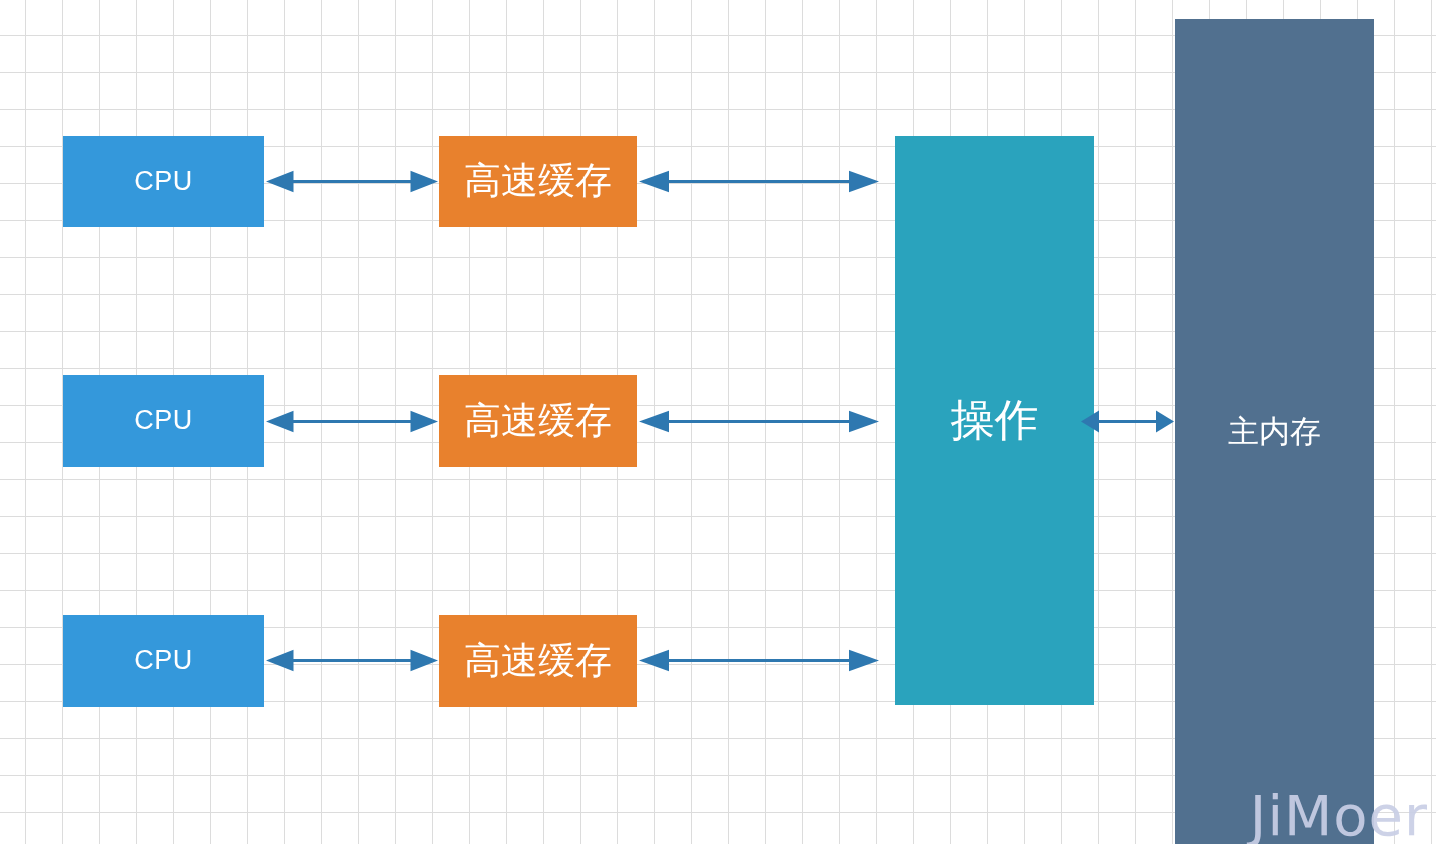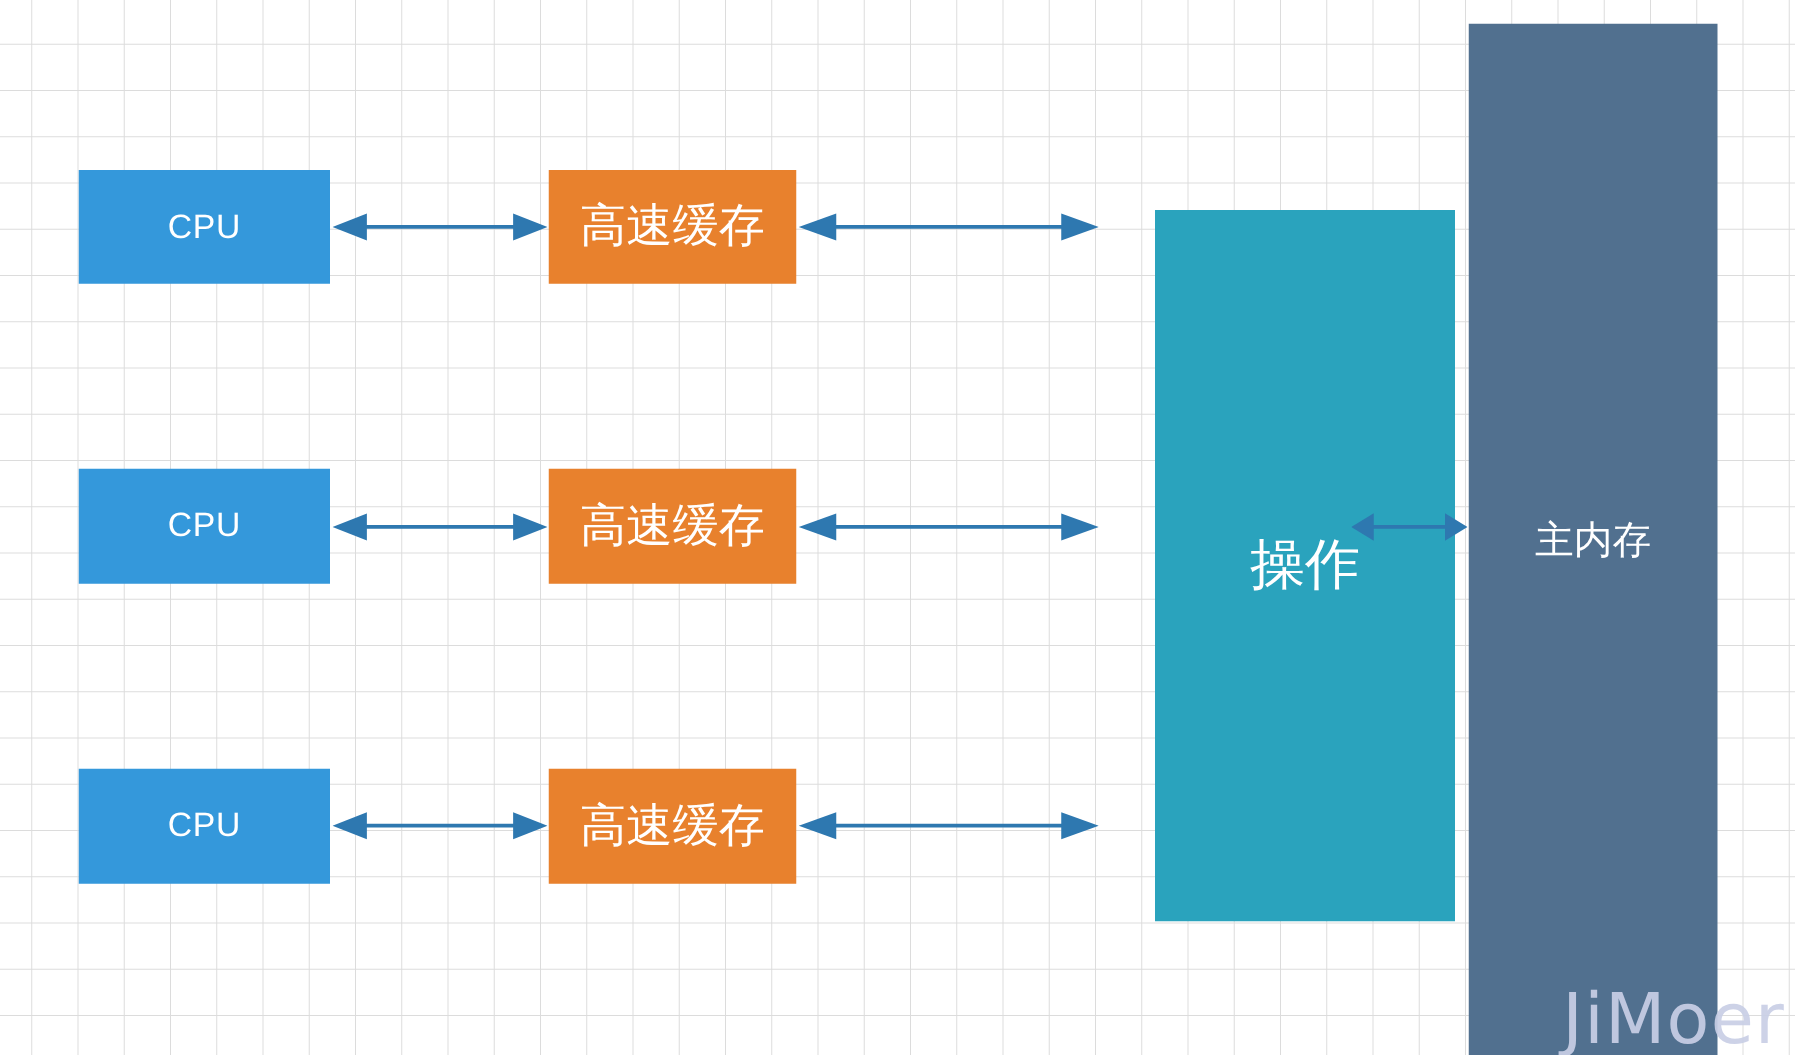--- a/index.html
+++ b/index.html
@@ -92,21 +92,21 @@
       </div>
       <div class="node node-cache" style="left: 439px; top: 136px; width: 198px; height: 91px; background: rgb(232, 129, 45);">
         <span>高速缓存</span>
       </div>
       <div class="node node-cache" style="left: 439px; top: 375px; width: 198px; height: 92px; background: rgb(232, 129, 45);">
         <span>高速缓存</span>
       </div>
       <div class="node node-cache" style="left: 439px; top: 615px; width: 198px; height: 92px; background: rgb(232, 129, 45);">
         <span>高速缓存</span>
       </div>
-      <div class="node node-op" style="left: 924px; top: 136px; width: 240px; height: 569px; background: rgb(42, 163, 189); margin-top: 32px;">
+      <div class="node node-op" style="left: 895px; top: 136px; width: 199px; height: 569px; background: rgb(42, 163, 189);">
         <span>操作</span>
       </div>
       <div class="node node-mem" style="left: 1175px; top: 19px; width: 199px; height: 826px; background: rgb(81, 112, 143);">
         <span>主内存</span>
       </div>
     </div>
 
   <div id="arrows-layer">
       <div class="arrow" style="left: 266px; top: 168px; width: 172px; height: 27px;"><svg width="172" height="27" viewBox="0 0 172 27">
           <rect x="15.136000000000001" y="12" width="141.728" height="3" fill="#2e78b0"></rect>

